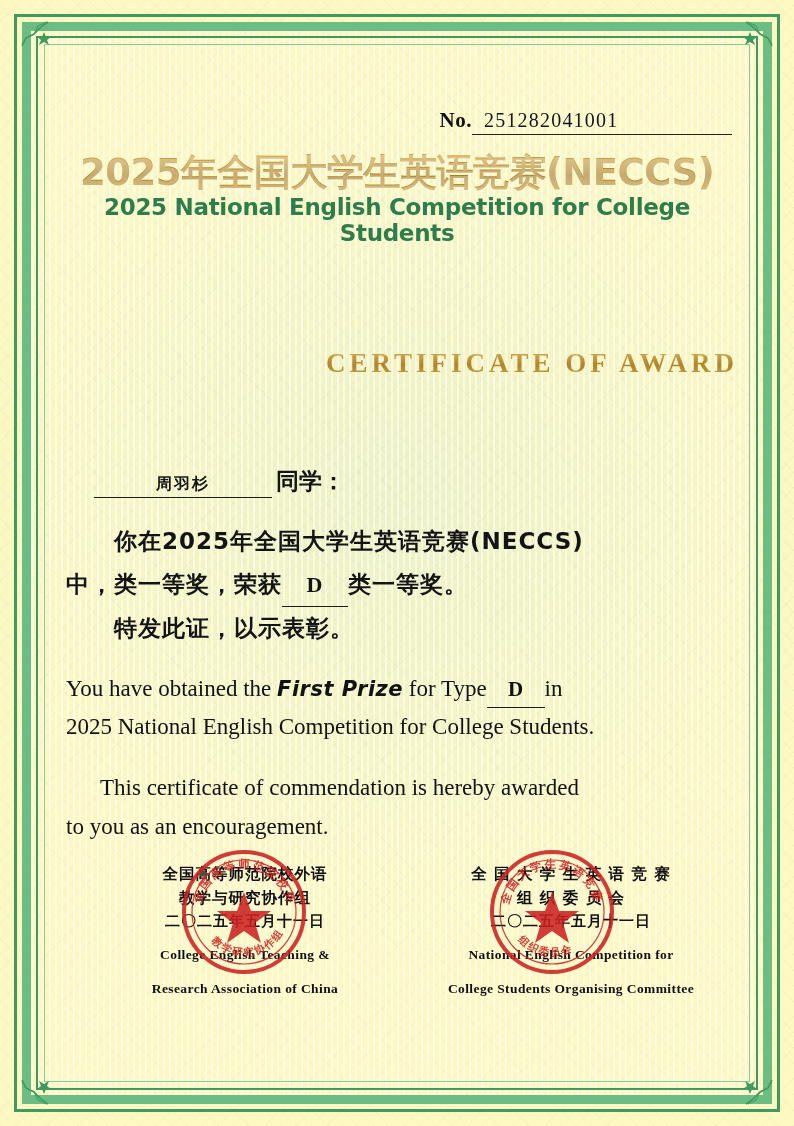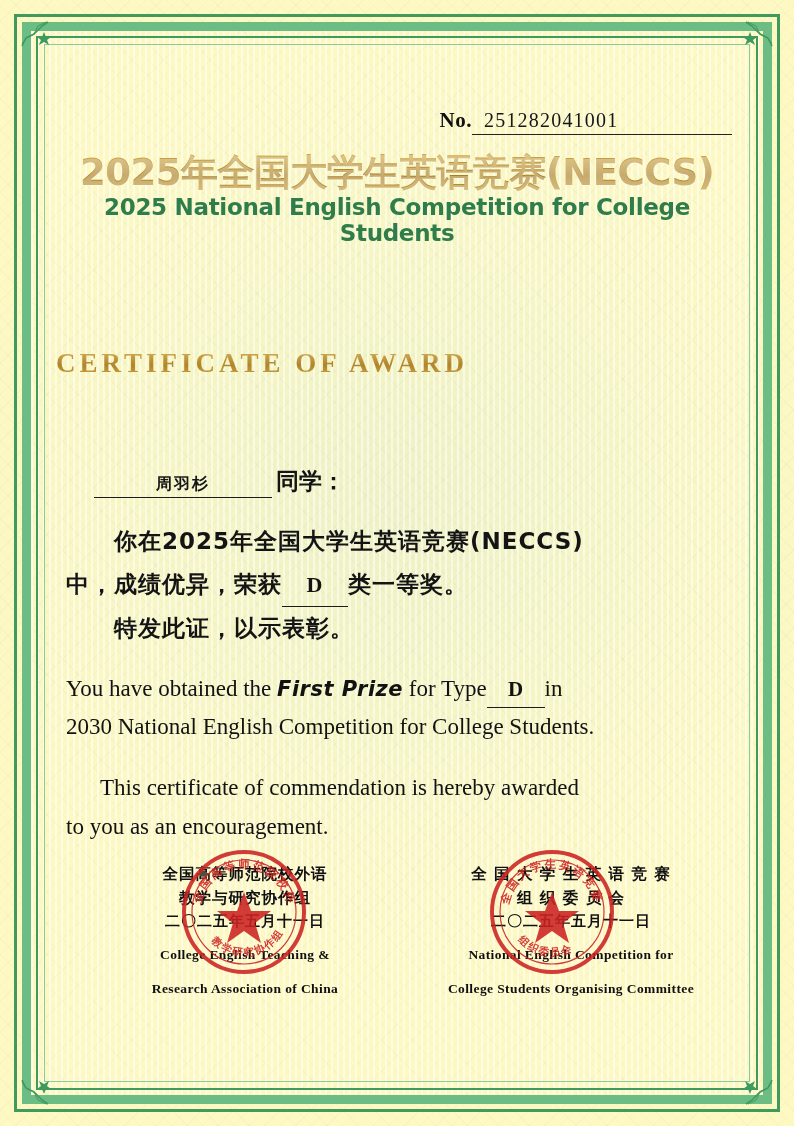--- a/index.html
+++ b/index.html
@@ -170,21 +170,21 @@
     background: linear-gradient(180deg, #e0bd62 0%, #b3862a 50%, #d3ad48 100%);
     -webkit-background-clip: text;
     background-clip: text;
     color: transparent;
   }
   .award-en {
     position: absolute;
     top: 292px;
     left: 0;
     right: 0;
-    text-align: left;
+    text-align: right;
     font-family: "Liberation Serif", serif;
     font-weight: 700;
     font-size: 27px;
     letter-spacing: 4px;
     background: linear-gradient(180deg, #dcb75e 0%, #b0842b 55%, #cfa844 100%);
     -webkit-background-clip: text;
     background-clip: text;
     color: transparent;
   }
 
@@ -378,32 +378,32 @@
     <div class="body-block">
 
       <div class="line-name">
         <span class="name-blank">周羽杉</span>
         <span class="name-suffix">同学：</span>
       </div>
 
       <div class="zh-line indent">你在2025年全国大学生英语竞赛(NECCS)</div>
 
       <div class="zh-line">
-        <span>中，成绩优异，荣获</span><span class="type-blank">D</span><span>类一等奖。</span>
+        <span>中，类一等奖，荣获</span><span class="type-blank">D</span><span>类一等奖。</span>
       </div>
 
       <div class="zh-line indent">特发此证，以示表彰。</div>
 
       <div class="en-block">
         <div class="en-line">
           <span>You have obtained the</span>
           <span class="prize-strong">First Prize</span>
           <span>for Type</span><span class="type-blank-en">D</span><span>in</span>
         </div>
-        <div class="en-line">2030 National English Competition for College Students.</div>
+        <div class="en-line">2025 National English Competition for College Students.</div>
         <div class="en-line indent">This certificate of commendation is hereby awarded</div>
         <div class="en-line">to you as an encouragement.</div>
       </div>
     </div>
 
     <div class="seal-area">
 
       <div class="org left">
         <div class="org-zh">全国高等师范院校外语</div>
         <div class="org-zh">教学与研究协作组</div>

